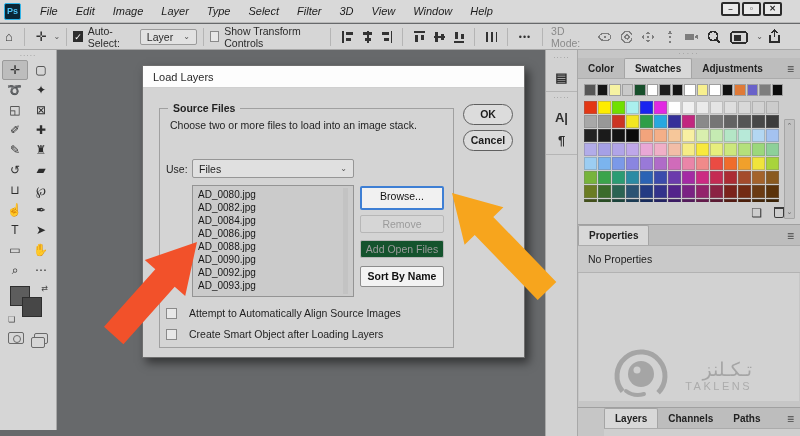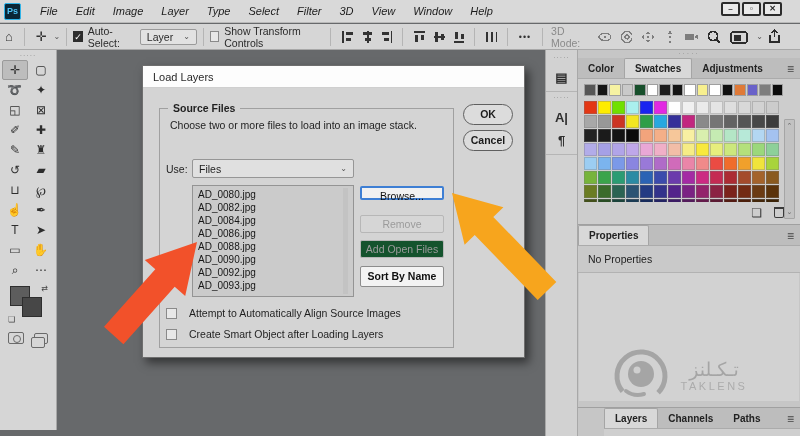--- a/index.html
+++ b/index.html
@@ -118,38 +118,38 @@
   .use-label { position:absolute; left:6px; top:54px; }
   .use-select { position:absolute; left:32px; top:50px; width:162px; height:19px;
     background:#e0e0e0; border:1px solid #969696; border-radius:2px;
     display:flex; align-items:center; justify-content:space-between; padding:0 6px; }
   .filelist { position:absolute; left:32px; top:76px; width:162px; height:112px;
     background:#cbcbcb; border:1px solid #949494; padding:2px 0 0 5px; overflow:hidden; }
   .filelist .fitem { font-size:10px; line-height:13px; color:#161616; }
   .list-track { position:absolute; right:5px; top:2px; bottom:2px; width:5px; background:#c3c3c3; }
   .btncol { position:absolute; left:200px; width:84px; }
   .dbtn { width:84px; text-align:center; border-radius:2px; font-size:10.5px; }
-  .btn-browse { position:absolute; top:77px; height:14px; line-height:17px;
+  .btn-browse { position:absolute; top:77px; height:24px; line-height:17px;
     background:#f1f1f1; border:2px solid #3e7fd4; color:#111; }
   .btn-remove { position:absolute; top:106px; height:18px; line-height:16px;
     background:#d6d6d6; border:1px solid #b7b7b7; color:#9b9b9b; }
   .btn-addopen { position:absolute; top:131px; height:18px; line-height:16px;
     background:#14532d; border:1px solid #b7b7b7; color:#9b9b9b; }
   .btn-sort { position:absolute; top:157px; height:21px; line-height:19px;
     background:#f3f3f3; border:1px solid #8c8c8c; color:#111; font-weight:bold; }
   .fs-check { position:absolute; left:6px; display:flex; align-items:center; gap:7px; font-size:10.5px; }
   .pill { position:absolute; left:320px; width:50px; height:21px; border:1px solid #5f5f5f;
     border-radius:11px; background:#dcdcdc; text-align:center; line-height:19px;
     font-size:10.5px; font-weight:bold; color:#1b1b1b; }
 
   
   .overlay { position:absolute; left:0; top:0; width:800px; height:436px; pointer-events:none; }
   .watermark { position:absolute; left:612px; top:345px; width:170px; height:62px;
     display:flex; align-items:center; opacity:.8; }
-  .wm-text { margin-left:6px; text-align:center; width:76px; color:#9b9b9b; }
+  .wm-text { margin-left:6px; text-align:right; width:76px; color:#9b9b9b; }
   .wm-ar { font-size:19px; line-height:20px; }
   .wm-en { font-size:11px; letter-spacing:2.5px; color:#a3a3a3; }
 </style>
 </head>
 <body>
 
 <div class="app">
 
   <div class="menubar">
     <div class="ps-logo">Ps</div>

